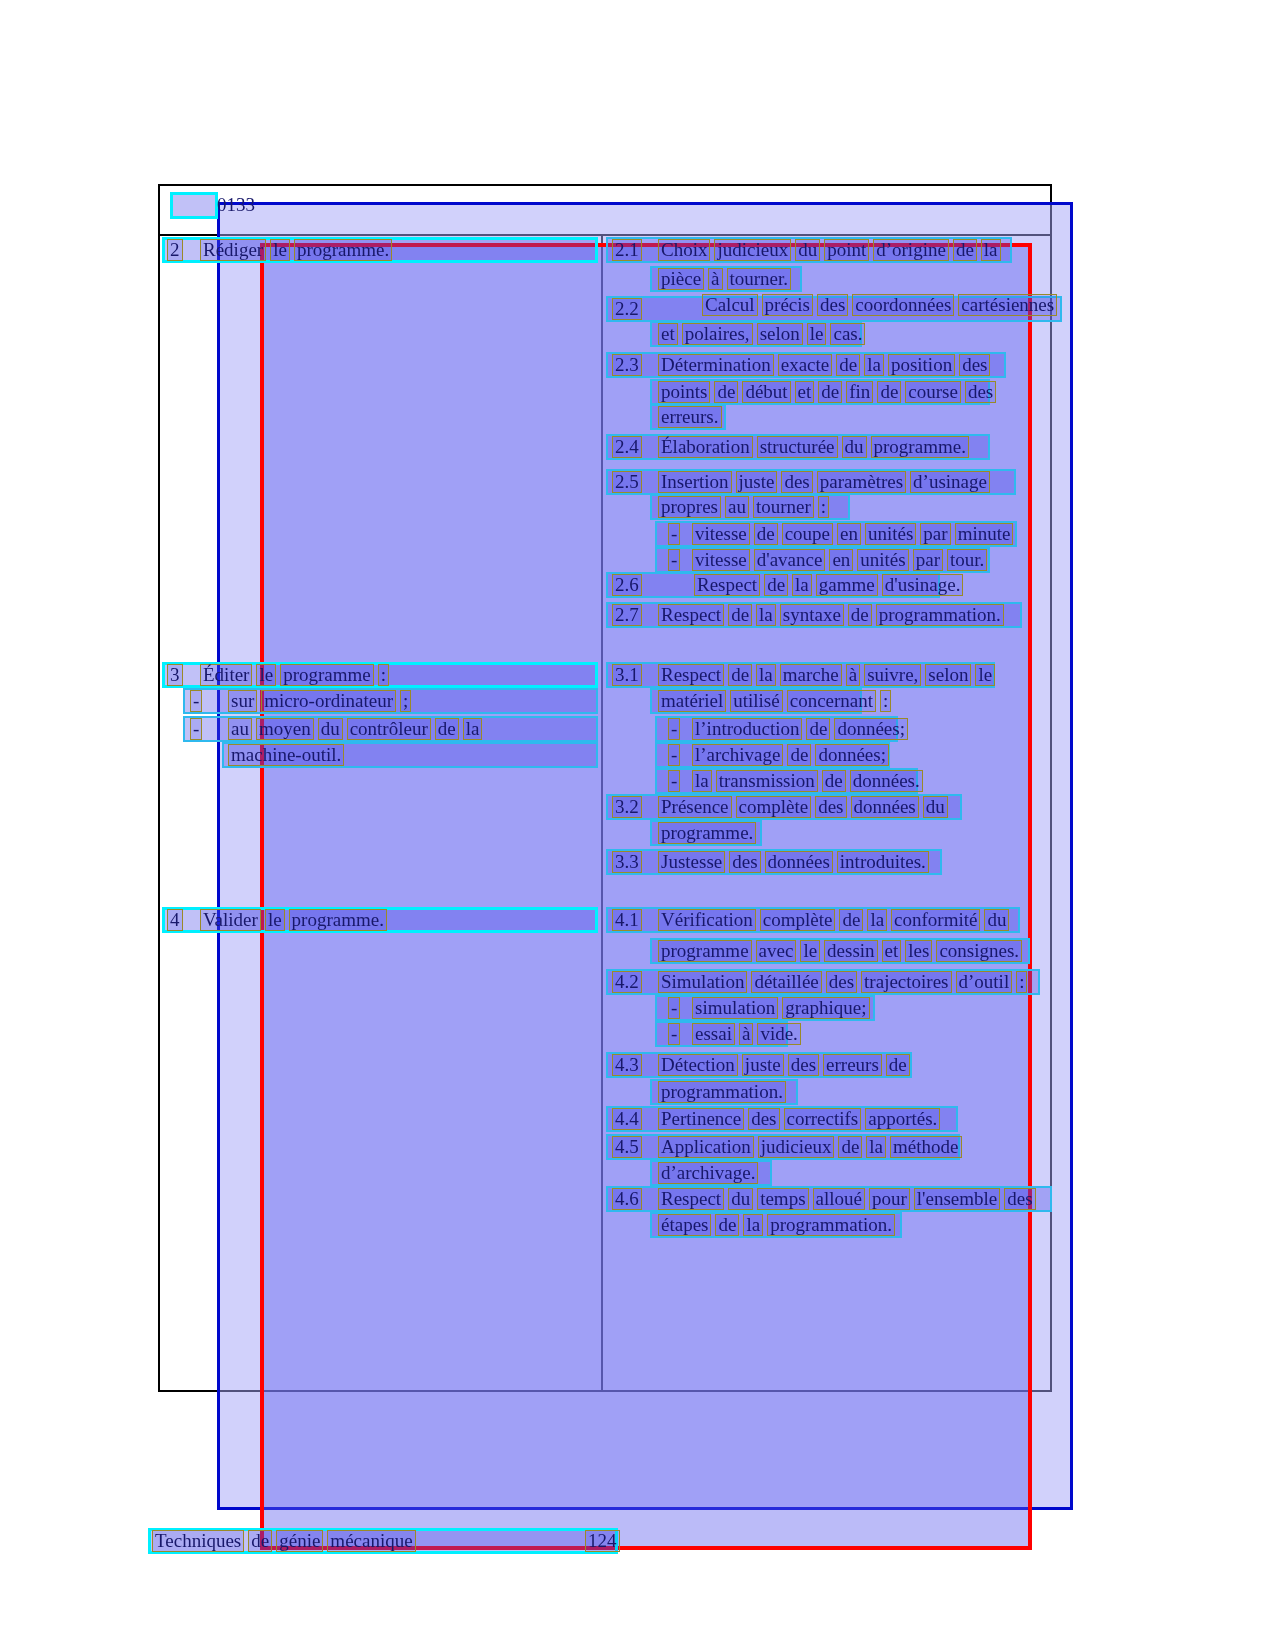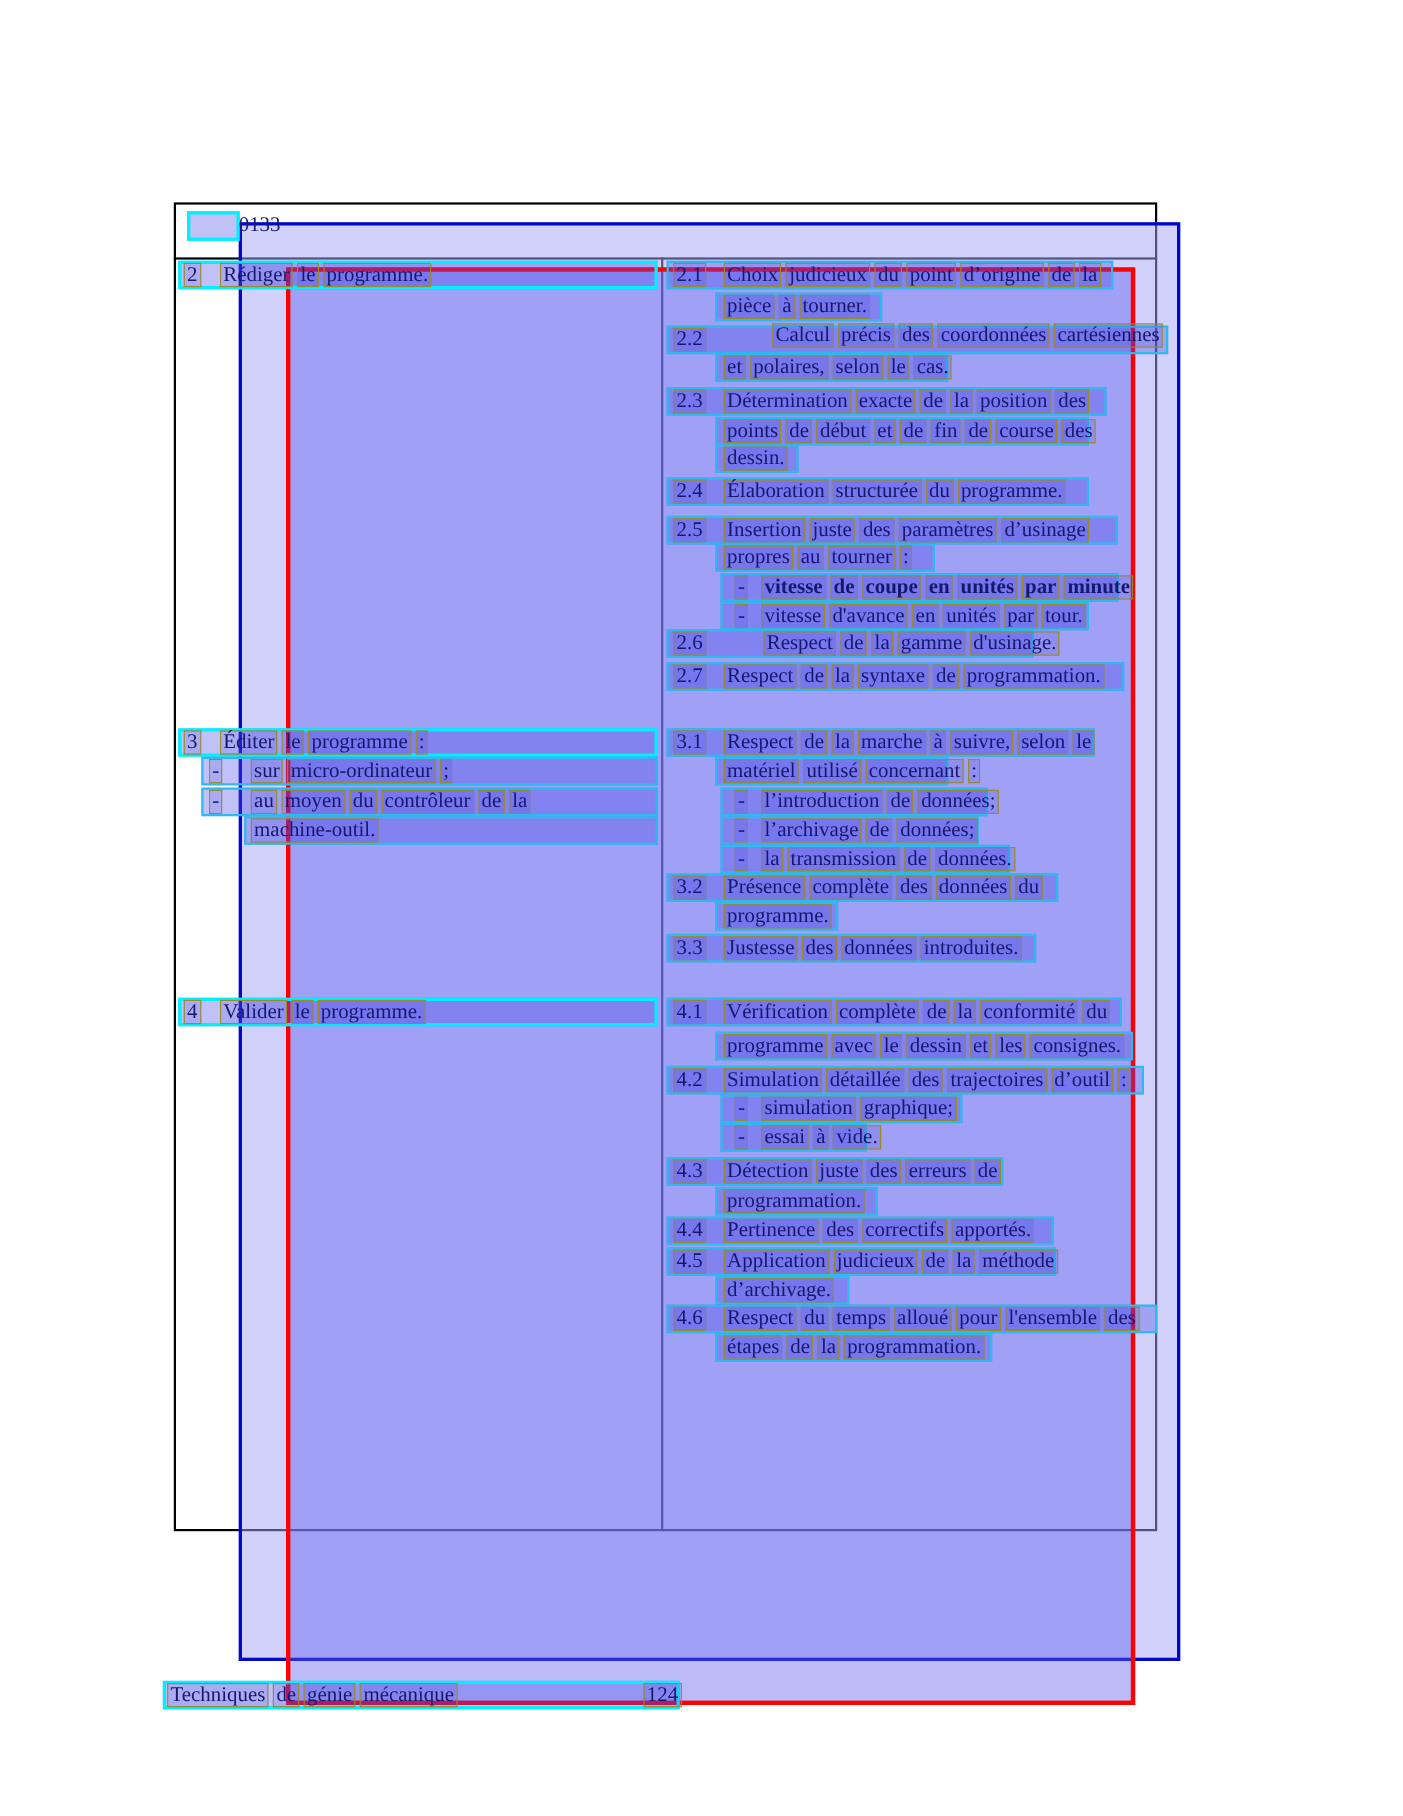--- a/index.html
+++ b/index.html
@@ -55,32 +55,32 @@
       <span class="part" style="left: 612px; top: 298px;"><span class="word">2.2</span></span>
       <span class="part" style="left: 658px; top: 294px; margin-left: 44px;"><span class="word">Calcul</span><span class="word">précis</span><span class="word">des</span><span class="word">coordonnées</span><span class="word">cartésiennes</span></span>
       <div class="linebox" style="left: 650px; top: 321px; width: 212px;"></div>
       <span class="part" style="left: 658px; top: 323px;"><span class="word">et</span><span class="word">polaires,</span><span class="word">selon</span><span class="word">le</span><span class="word">cas.</span></span>
       <div class="linebox" style="left: 606px; top: 352px; width: 400px;"></div>
       <span class="part" style="left: 612px; top: 354px;"><span class="word">2.3</span></span>
       <span class="part" style="left: 658px; top: 354px;"><span class="word">Détermination</span><span class="word">exacte</span><span class="word">de</span><span class="word">la</span><span class="word">position</span><span class="word">des</span></span>
       <div class="linebox" style="left: 650px; top: 379px; width: 340px;"></div>
       <span class="part" style="left: 658px; top: 381px;"><span class="word">points</span><span class="word">de</span><span class="word">début</span><span class="word">et</span><span class="word">de</span><span class="word">fin</span><span class="word">de</span><span class="word">course</span><span class="word">des</span></span>
       <div class="linebox" style="left: 650px; top: 404px; width: 76px;"></div>
-      <span class="part" style="left: 658px; top: 406px;"><span class="word">dessin.</span></span>
+      <span class="part" style="left: 658px; top: 406px;"><span class="word">erreurs.</span></span>
       <div class="linebox" style="left: 606px; top: 434px; width: 384px;"></div>
       <span class="part" style="left: 612px; top: 436px;"><span class="word">2.4</span></span>
       <span class="part" style="left: 658px; top: 436px;"><span class="word">Élaboration</span><span class="word">structurée</span><span class="word">du</span><span class="word">programme.</span></span>
       <div class="linebox" style="left: 606px; top: 469px; width: 410px;"></div>
       <span class="part" style="left: 612px; top: 471px;"><span class="word">2.5</span></span>
       <span class="part" style="left: 658px; top: 471px;"><span class="word">Insertion</span><span class="word">juste</span><span class="word">des</span><span class="word">paramètres</span><span class="word">d’usinage</span></span>
       <div class="linebox" style="left: 650px; top: 494px; width: 200px;"></div>
       <span class="part" style="left: 658px; top: 496px;"><span class="word">propres</span><span class="word">au</span><span class="word">tourner</span><span class="word">:</span></span>
       <div class="linebox" style="left: 655px; top: 521px; width: 362px;"></div>
       <span class="part" style="left: 668px; top: 523px;"><span class="word">-</span></span>
-      <span class="part" style="left: 692px; top: 523px; font-weight: bold;"><span class="word">vitesse</span><span class="word">de</span><span class="word">coupe</span><span class="word">en</span><span class="word">unités</span><span class="word">par</span><span class="word">minute</span></span>
+      <span class="part" style="left: 692px; top: 523px;"><span class="word">vitesse</span><span class="word">de</span><span class="word">coupe</span><span class="word">en</span><span class="word">unités</span><span class="word">par</span><span class="word">minute</span></span>
       <div class="linebox" style="left: 655px; top: 547px; width: 335px;"></div>
       <span class="part" style="left: 668px; top: 549px;"><span class="word">-</span></span>
       <span class="part" style="left: 692px; top: 549px;"><span class="word">vitesse</span><span class="word">d'avance</span><span class="word">en</span><span class="word">unités</span><span class="word">par</span><span class="word">tour.</span></span>
       <div class="linebox" style="left: 606px; top: 572px; width: 334px;"></div>
       <span class="part" style="left: 612px; top: 574px;"><span class="word">2.6</span></span>
       <span class="part" style="left: 658px; top: 574px; margin-left: 36px;"><span class="word">Respect</span><span class="word">de</span><span class="word">la</span><span class="word">gamme</span><span class="word">d'usinage.</span></span>
       <div class="linebox" style="left: 606px; top: 602px; width: 416px;"></div>
       <span class="part" style="left: 612px; top: 604px; text-decoration: underline;"><span class="word">2.7</span></span>
       <span class="part" style="left: 658px; top: 604px;"><span class="word">Respect</span><span class="word">de</span><span class="word">la</span><span class="word">syntaxe</span><span class="word">de</span><span class="word">programmation.</span></span>
       <div class="linebox header" style="left: 162px; top: 662px; width: 436px;"></div>

